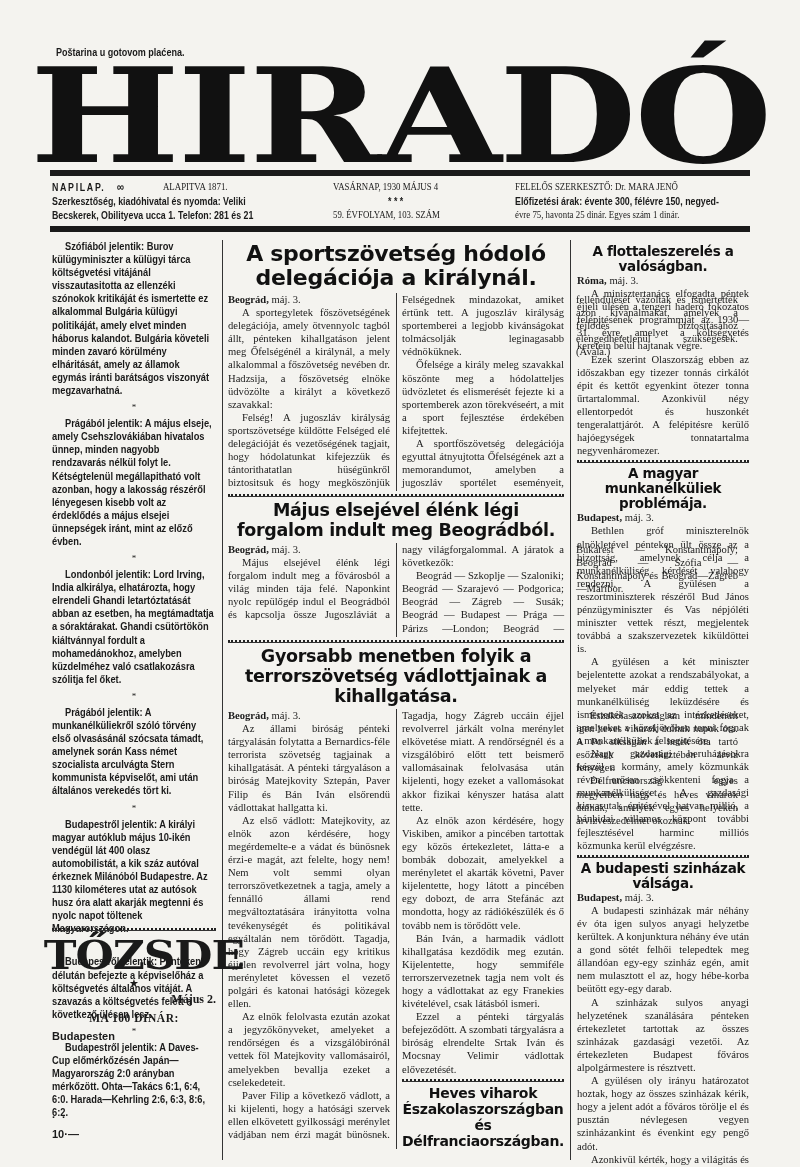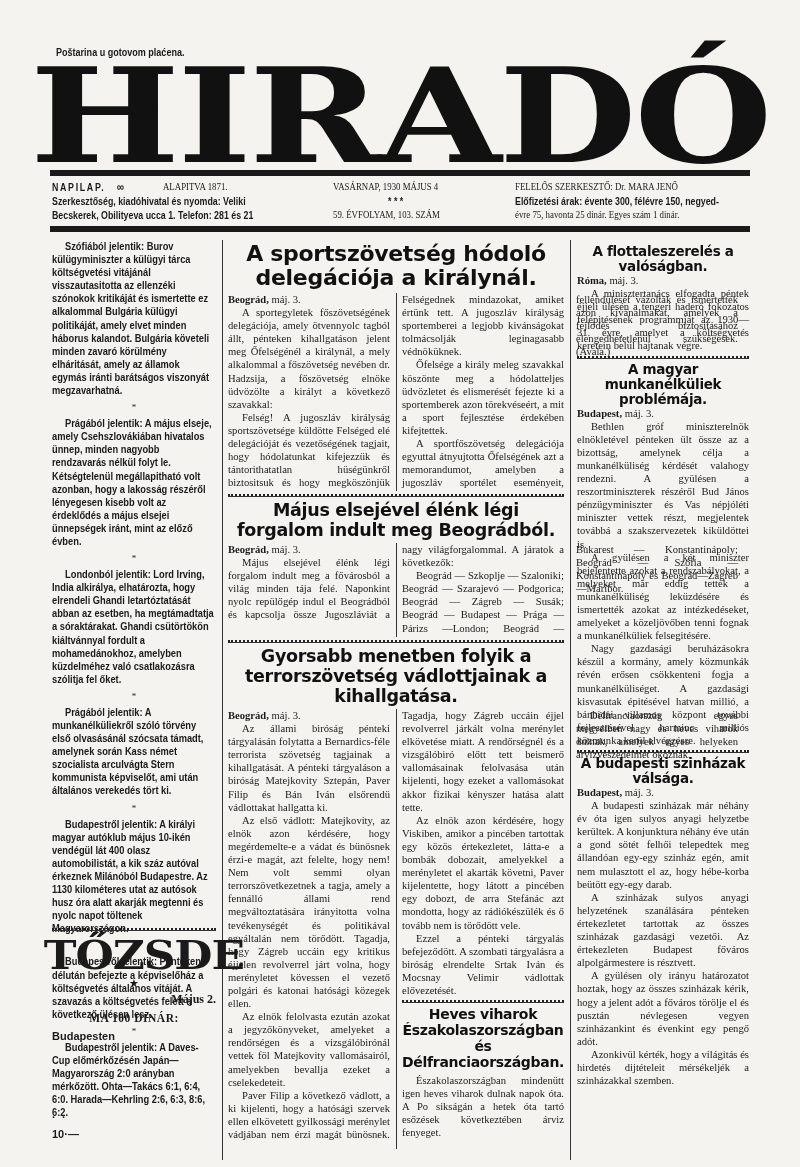--- a/index.html
+++ b/index.html
@@ -175,37 +175,39 @@
 
     <div>
       <div class="hl" style="font-size:17.5px; line-height:20px;">Gyorsabb menetben folyik a terrorszövetség vádlottjainak a kihallgatása.</div>
       <div class="sub txt" style="margin-top:3px; height:440px;">
         <div class="dateline"><b>Beográd,</b> <span>máj. 3.</span></div>
         <p>Az állami biróság pénteki tárgyalásán folytatta a Bernardics-féle terrorista szövetség tagjainak a kihallgatását. A pénteki tárgyaláson a biróság Matejkovity Sztepán, Paver Filip és Bán Iván elsőrendü vádlottakat hallgatta ki.</p>
         <p>Az első vádlott: Matejkovity, az elnök azon kérdésére, hogy megérdemelte-e a vádat és bünösnek érzi-e magát, azt felelte, hogy nem! Nem volt semmi olyan terrorszövetkezetnek a tagja, amely a fennálló állami rend megváltoztatására irányitotta volna tevékenységét és politikával egyáltalán nem törődött. Tagadja, hogy Zágreb uccáin egy kritikus éjjelen revolverrel járt volna, hogy merényletet kövessen el vezető polgári és katonai hatósági közegek ellen.</p>
         <p>Az elnök felolvasta ezután azokat a jegyzőkönyveket, amelyeket a rendőrségen és a vizsgálóbirónál vettek föl Matejkovity vallomásairól, amelyekben bevallja ezeket a cselekedeteit.</p>
         <p>Paver Filip a következő vádlott, a ki kijelenti, hogy a hatósági szervek ellen elkövetett gyilkossági merénylet vádjában nem érzi magát bünösnek. Tagadja, hogy Zágreb uccáin éjjel revolverrel járkált volna merénylet elkövetése miatt. A rendőrségnél és a vizsgálóbiró előtt tett beismerő vallomásainak felolvasása után kijelenti, hogy ezeket a vallomásokat akkor fizikai kényszer hatása alatt tette.</p>
         <p>Az elnök azon kérdésére, hogy Viskiben, amikor a pincében tartottak egy közös értekezletet, látta-e a bombák dobozait, amelyekkel a merényletet el akarták követni, Paver kijelentette, hogy látott a pincében egy dobozt, de arra Stefánác azt mondotta, hogy az rádiókészülék és ő tovább nem is törődött vele.</p>
+        <p>Bán Iván, a harmadik vádlott kihallgatása kezdődik meg ezután. Kijelentette, hogy semmiféle terrorszervezetnek tagja nem volt és hogy a vádlottakat az egy Franekies kivételével, csak látásból ismeri.</p>
         <p>Ezzel a pénteki tárgyalás befejeződött. A szombati tárgyalásra a biróság elrendelte Srtak Iván és Mocsnay Velimir vádlottak elővezetését.</p>
         <div class="dash-rule"></div>
         <div>
           <div class="hl" style="font-size:14px; line-height:16px; text-indent:0; margin:3px 0 4px;">Heves viharok Északolaszországban és Délfranciaországban.</div>
           <p>Északolaszországban mindenütt igen heves viharok dulnak napok óta. A Po sikságán a hetek óta tartó esőzések következtében árviz fenyeget.</p>
           <p>Délfranciaország egyes megyéiben nagy és heves viharok dulnak, amelyek egyes helyeken árvizveszedelmet okoznak.</p>
         </div>
       </div>
     </div>
   </div>
 
   <div class="col txt" style="left:577px; top:244px; width:172px;">
 
     <div>
       <div class="hl" style="font-size:13.5px; line-height:15px;">A flottaleszerelés a valóságban.</div>
       <div class="dateline"><b>Róma,</b> <span>máj. 3.</span></div>
       <p>A minisztertanács elfogadta péntek éjjeli ülésén a tengeri haderő fokozatos felépitésének programmját az 1930—31. évre, amelyet a költségvetés keretein belül hajtanak végre.</p>
+      <p>Ezek szerint Olaszország ebben az időszakban egy tizezer tonnás cirkálót épit és kettőt egyenkint ötezer tonna űrtartalommal. Azonkivül négy ellentorpedót és huszonkét tengeralattjárót. A felépitésre kerülő hajóegységek tonnatartalma negyvenháromezer.</p>
     </div>
     <div class="dash-rule"></div>
 
     <div>
       <div class="hl" style="font-size:13.5px; line-height:15px;">A magyar munkanélküliek problémája.</div>
       <div class="dateline"><b>Budapest,</b> <span>máj. 3.</span></div>
       <p>Bethlen gróf miniszterelnök elnökletével pénteken ült össze az a bizottság, amelynek célja a munkanélküliség kérdését valahogy rendezni. A gyülésen a reszortminiszterek részéről Bud János pénzügyminiszter és Vas népjóléti miniszter vettek részt, megjelentek továbbá a szakszervezetek kiküldöttei is.</p>
       <p>A gyülésen a két miniszter bejelentette azokat a rendszabályokat, a melyeket már eddig tettek a munkanélküliség leküzdésére és ismertették azokat az intézkedéseket, amelyeket a közeljövőben tenni fognak a munkanélküliek felsegitésére.</p>
       <p>Nagy gazdasági beruházásokra készül a kormány, amely közmunkák révén erősen csökkenteni fogja a munkanélküliséget. A gazdasági kisvasutak épitésével hatvan millió, a bánhidai villamos központ további fejlesztésével harminc milliós közmunka kerül elvégzésre.</p>
     </div>

